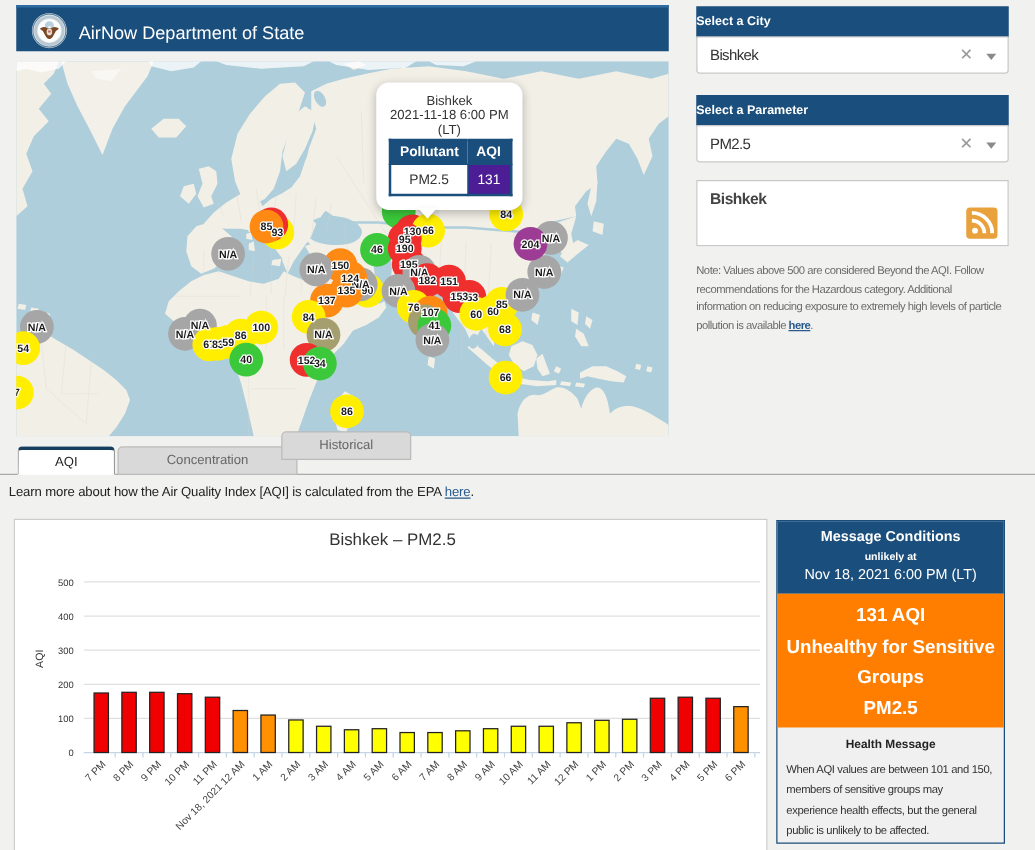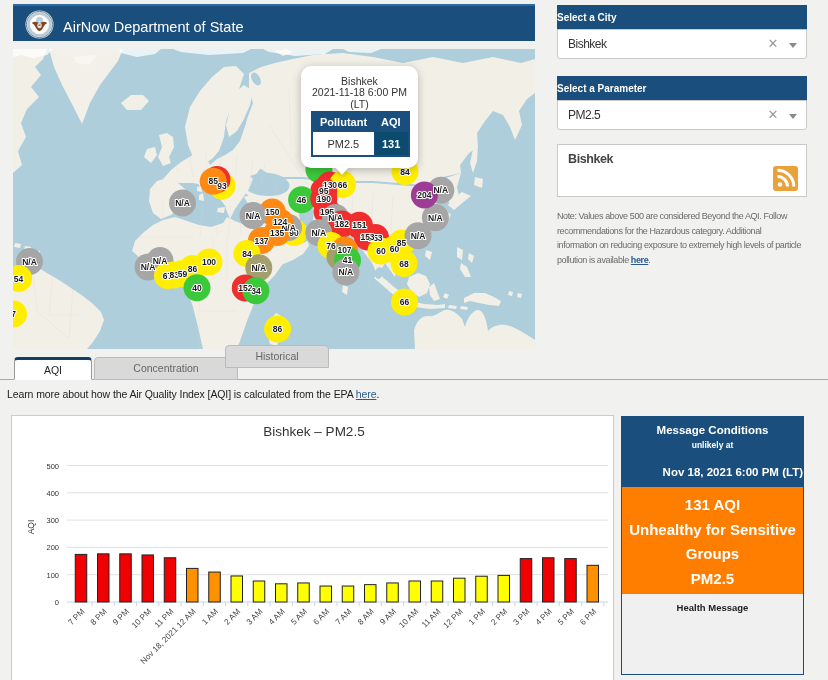--- a/index.html
+++ b/index.html
@@ -7,21 +7,21 @@
 #hdr{position:absolute;left:13px;top:4px;width:522px;height:37px;background:#1a4e7c;border-top:2px solid #2e6ca3;box-sizing:border-box;}
 #hdr .ttl{position:absolute;left:50px;top:13px;color:#ffffff;font-size:14.5px;}
 #seal{position:absolute;left:12px;top:4px;}
 #map{position:absolute;left:13px;top:49px;width:522px;height:300px;}
 #popup{position:absolute;left:288px;top:17px;width:117px;height:102px;background:#fff;border-radius:10px;box-shadow:0 2px 8px rgba(0,0,0,0.25);font-size:10.5px;color:#333;text-align:center;z-index:5;}
 #popup .tail{position:absolute;left:33px;top:100px;width:0;height:0;border-left:8px solid transparent;border-right:8px solid transparent;border-top:9px solid #fff;filter:drop-shadow(0 2px 2px rgba(0,0,0,0.18));}
 #popup .hd{margin-top:10px;line-height:11.3px;}
 #ptable{position:absolute;left:10px;top:45px;border-collapse:collapse;border:2px solid #1a4e7c;}
 #ptable th{background:#1a4e7c;color:#fff;font-size:11px;padding:3px 7px;}
 #ptable td{font-size:11px;padding:5.5px 6px;border:1px solid #1a4e7c;text-align:center;}
-#ptable td.aqi{background:#0c4a6e;color:#fff;font-weight:bold;}
+#ptable td.aqi{background:#4c1d95;color:#fff;font-weight:normal;}
 .selhdr{position:absolute;left:557px;width:250px;height:25px;background:#1a4e7c;color:#fff;font-size:10px;font-weight:bold;line-height:25px;padding-left:0;box-sizing:border-box;}
 .selbox{position:absolute;left:557px;width:250px;height:30px;background:#fff;border:1px solid #c9c9c9;box-sizing:border-box;font-size:12px;letter-spacing:-0.5px;color:#333;line-height:28px;padding-left:10px;border-radius:0 0 3px 3px;}
 .selbox .x{position:absolute;right:28px;top:0;color:#999;font-size:13px;}
 .selbox .car{position:absolute;right:9px;top:13px;width:0;height:0;border-left:4.5px solid transparent;border-right:4.5px solid transparent;border-top:5.5px solid #8a8a8a;}
 #rssbox{position:absolute;left:557px;top:144px;width:250px;height:53px;background:#fff;border:1px solid #c9c9c9;box-sizing:border-box;}
 #rssbox .bk{position:absolute;left:10px;top:7px;font-size:12.5px;letter-spacing:-0.4px;font-weight:bold;color:#444;}
 #rssico{position:absolute;right:8px;bottom:5px;width:25px;height:25px;background:#e9a13b;border-radius:3px;}
 #note{position:absolute;left:557px;top:209px;width:256px;font-size:9px;color:#6b6b6b;line-height:14.6px;letter-spacing:-0.4px;}
 #note a{color:#2a5a8c;font-weight:bold;}
 #tabs{position:absolute;left:0;top:357px;width:828px;height:23px;border-bottom:1px solid #aaa;box-sizing:border-box;}
@@ -29,21 +29,21 @@
 #tab1{left:14px;width:78px;background:#fff;border-top:3px solid #163f5f;color:#222;border-bottom:1px solid #fff;}
 #tab2{left:94px;width:144px;background:#d9d9d9;color:#666;border-color:#bbb;}
 #tab3{left:225px;width:104px;background:#d9d9d9;color:#666;border-color:#bbb;}
 #learn{position:absolute;left:7px;top:388px;font-size:10.5px;letter-spacing:-0.1px;color:#222;}
 #learn a{color:#2a5a8c;}
 #chart{position:absolute;left:11px;top:415px;width:603px;height:275px;background:#fff;border:1px solid #ccc;box-sizing:border-box;}
 #cc{position:absolute;left:621px;top:416px;width:183px;height:259px;background:#f0f0f0;border:1px solid #1a4e7c;box-sizing:border-box;}
 #cc .h{background:#1a4e7c;color:#fff;text-align:center;padding:7px 0 9px 0;}
 #cc .h .l1{font-size:11.5px;font-weight:bold;}
 #cc .h .l2{font-size:8.5px;font-weight:bold;margin-top:4px;}
-#cc .h .l3{font-size:11.5px;font-weight:bold;margin-top:16px;text-align:right;}
+#cc .h .l3{font-size:11.5px;font-weight:normal;margin-top:4px;}
 #cc .o{background:#ff7e00;color:#fff;text-align:center;font-size:15px;font-weight:bold;line-height:24.5px;padding:6px 0 3px 0;}
 #cc .hm{text-align:center;font-size:9.5px;font-weight:bold;color:#222;margin-top:8px;}
 #cc .txt{font-size:9px;letter-spacing:-0.3px;color:#333;line-height:16.3px;padding:6px 6px 0 7px;white-space:nowrap;}
 </style>
 </head>
 <body>
 
 <div id="hdr">
   <svg id="seal" width="29" height="29" viewBox="0 0 29 29">
     <circle cx="14.5" cy="14.5" r="14" fill="#e7edf1"></circle>
@@ -409,13 +409,14 @@
 </div>
 
 <div id="cc">
   <div class="h">
     <div class="l1">Message Conditions</div>
     <div class="l2">unlikely at</div>
     <div class="l3">Nov 18, 2021 6:00 PM (LT)</div>
   </div>
   <div class="o">131 AQI<br>Unhealthy for Sensitive<br>Groups<br>PM2.5</div>
   <div class="hm">Health Message</div>
+  <div class="txt">When AQI values are between 101 and 150,<br>members of sensitive groups may<br>experience health effects, but the general<br>public is unlikely to be affected.</div>
 </div>
 
 </body></html>

